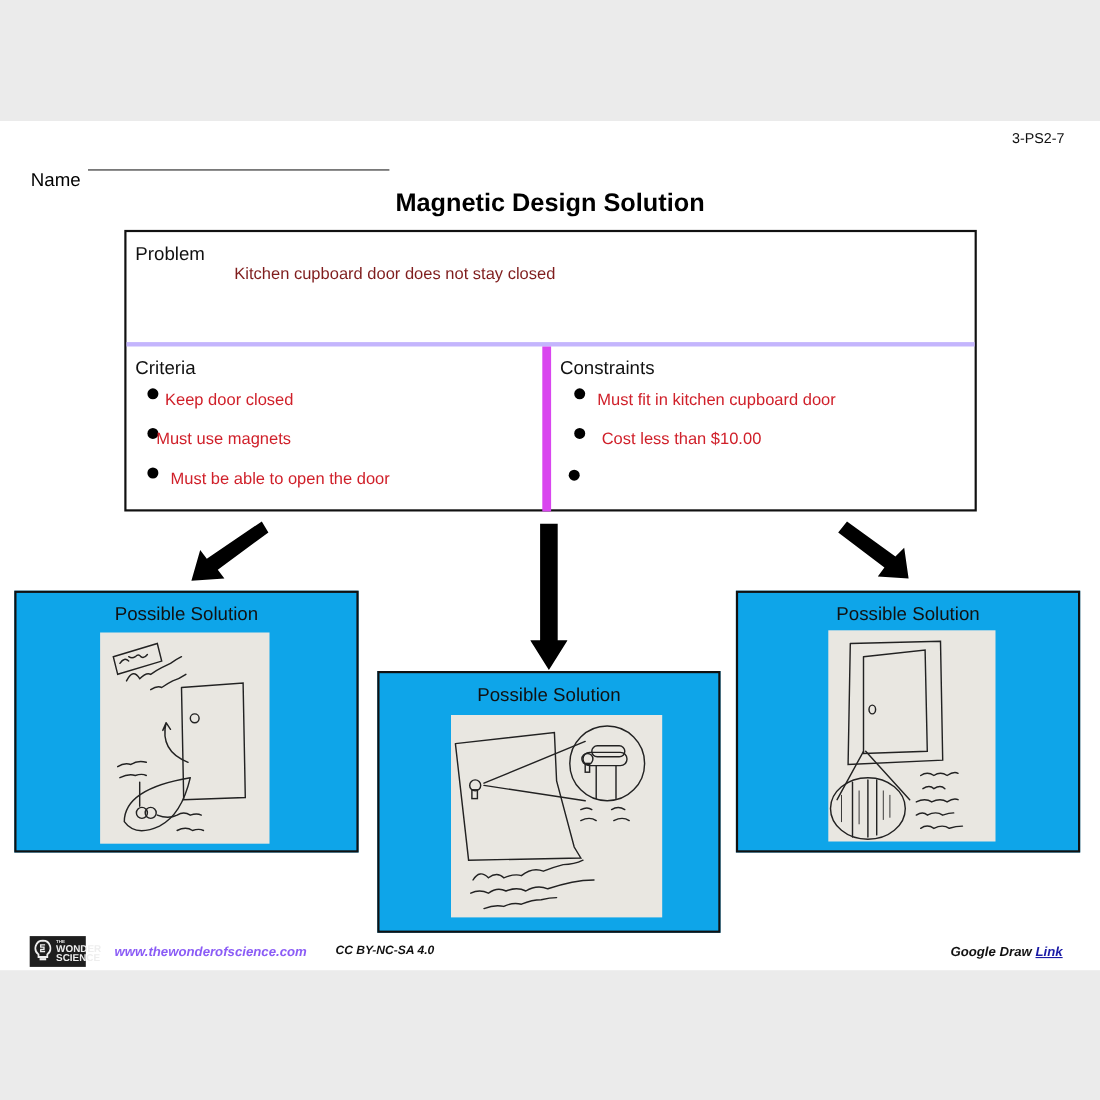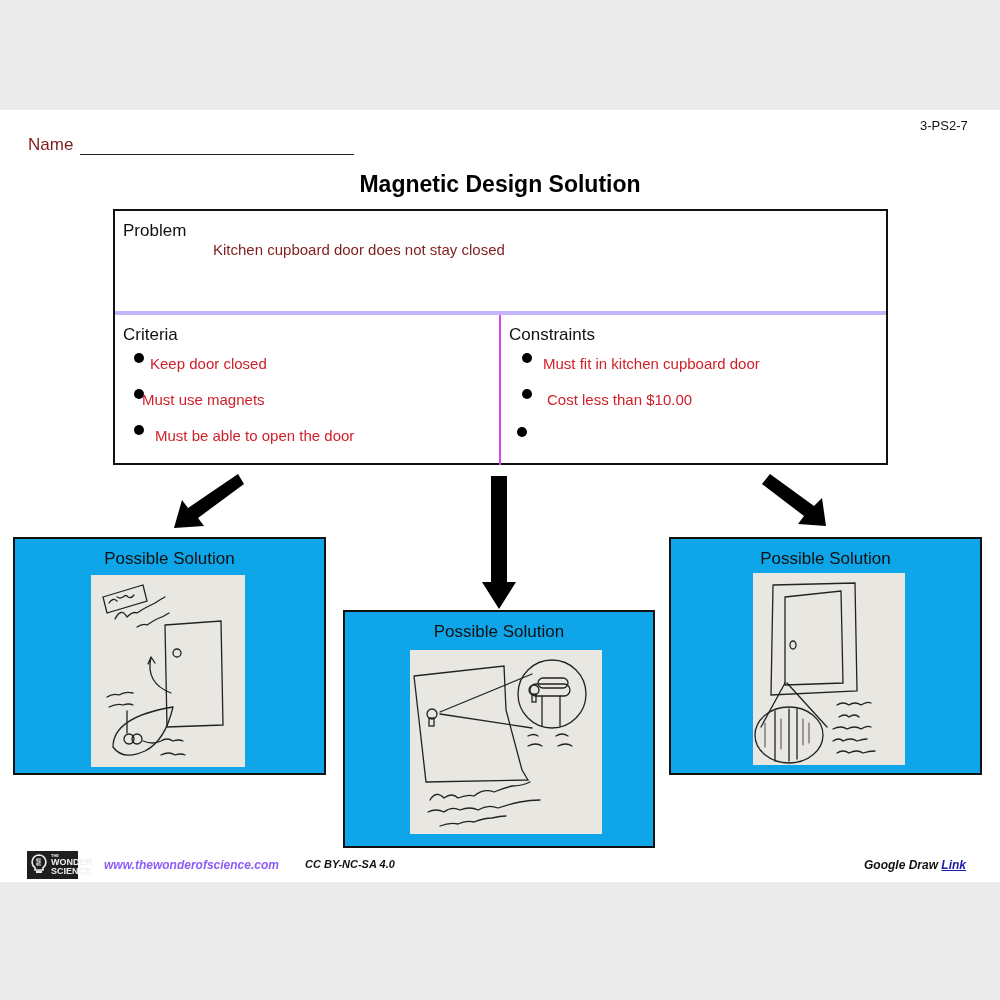--- a/index.html
+++ b/index.html
@@ -14,22 +14,22 @@
       left: 0; top: 110px;
       width: 1000px; height: 772px;
       background: #ffffff;
     }
     .abs { position: absolute; }
     .code {
       left: 920px; top: 8px;
       font-size: 13px; color: #111;
     }
     .name-label {
-      left: 28px; top: 25px;
-      font-size: 17px; color: #7f1d1d;
+      left: 28px; top: 44px;
+      font-size: 17px; color: #000000;
     }
     .name-line {
       left: 80px; top: 44px;
       width: 274px; height: 0;
       border-bottom: 1px solid #222;
     }
     .title {
       left: 0; top: 61px; width: 1000px;
       text-align: center;
       font-size: 23px; font-weight: bold; color: #000;
@@ -48,21 +48,21 @@
       position: absolute; left: 8px; top: 10px;
       font-size: 17px; color: #111;
     }
     .problem-text {
       position: absolute; left: 98px; top: 30px;
       font-size: 15px; color: #7f1d1d;
     }
     .criteria-cell {
       position: absolute; left: 0; top: 104px;
       width: 386px; height: 150px;
-      border-right: 2px solid #d946ef;
+      border-right: 8px solid #d946ef;
     }
     .constraints-cell {
       position: absolute; left: 386px; top: 104px;
       width: 385px; height: 150px;
     }
     .bullet-row {
       position: absolute;
       height: 20px;
     }
     .bullet-dot {

